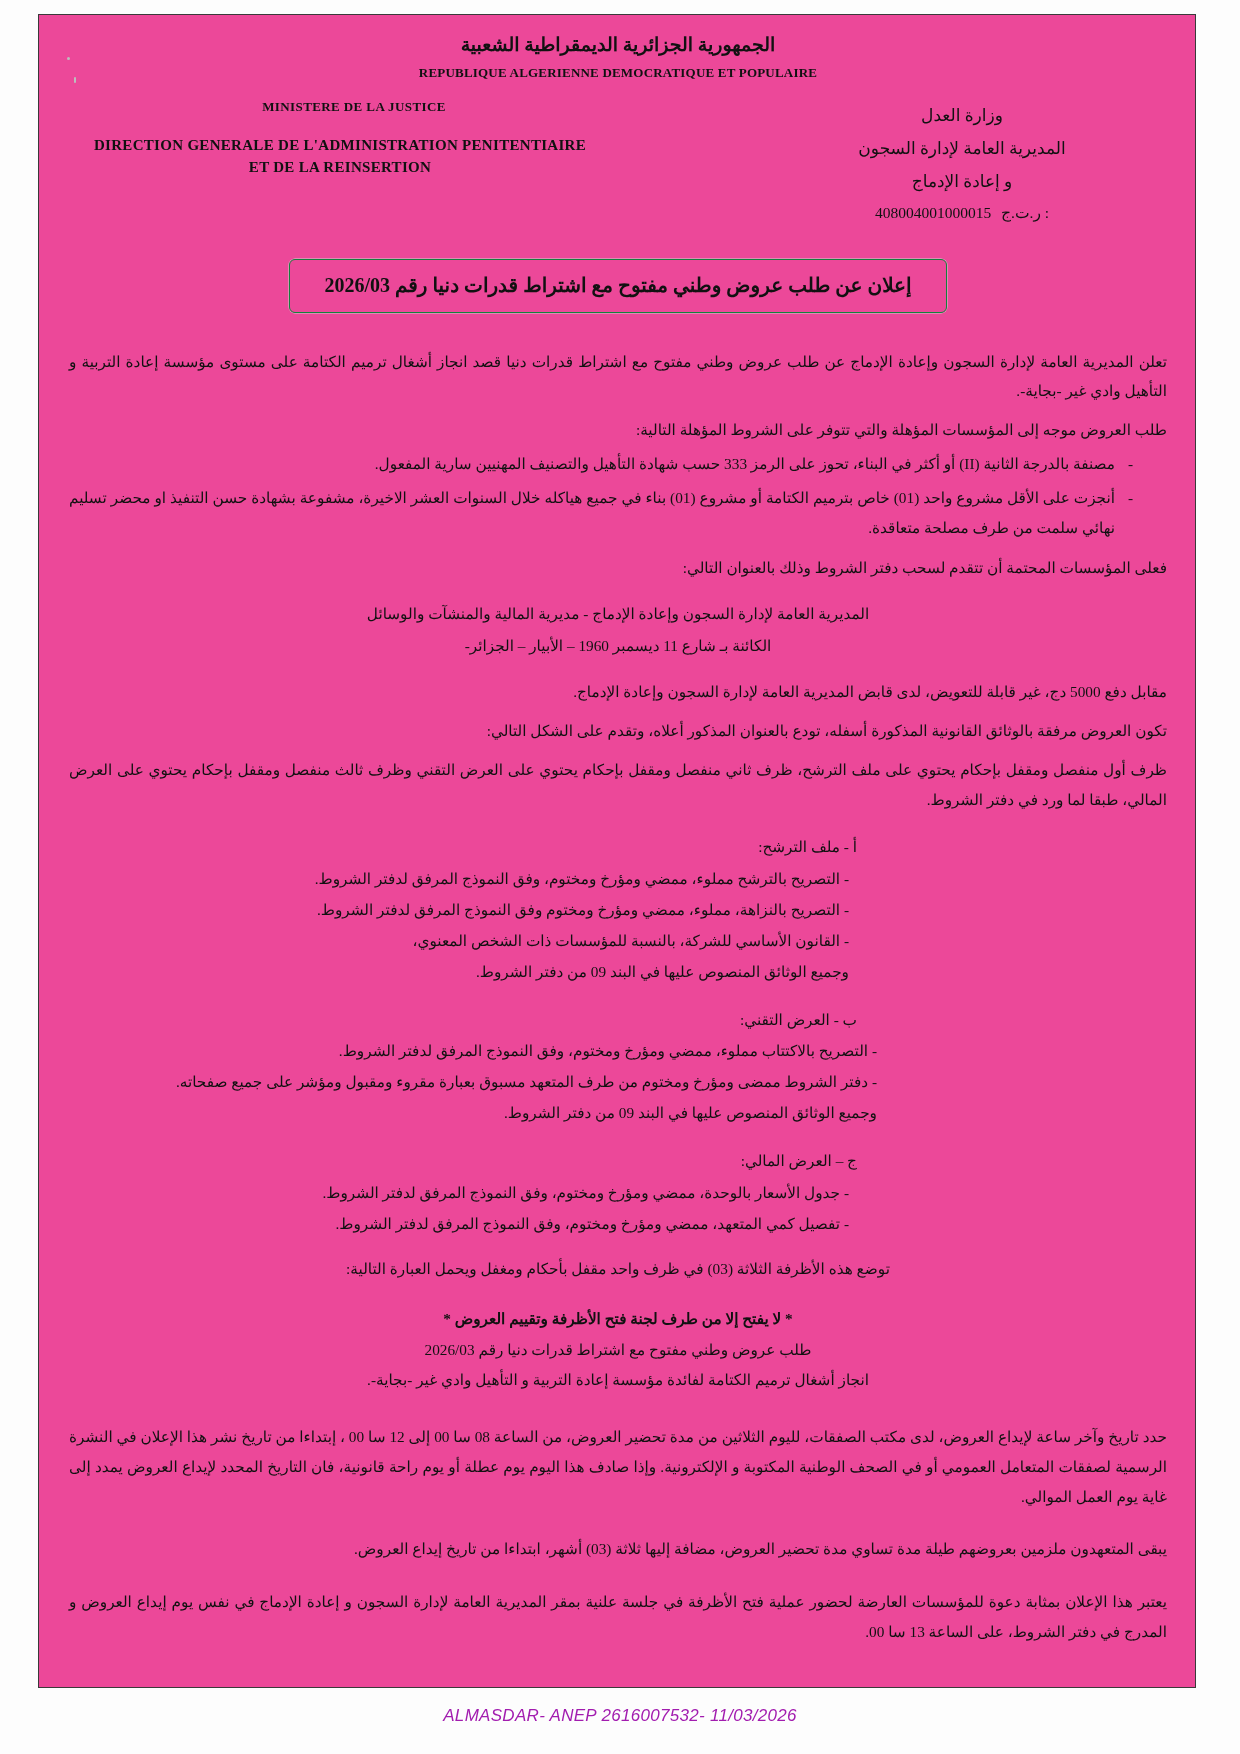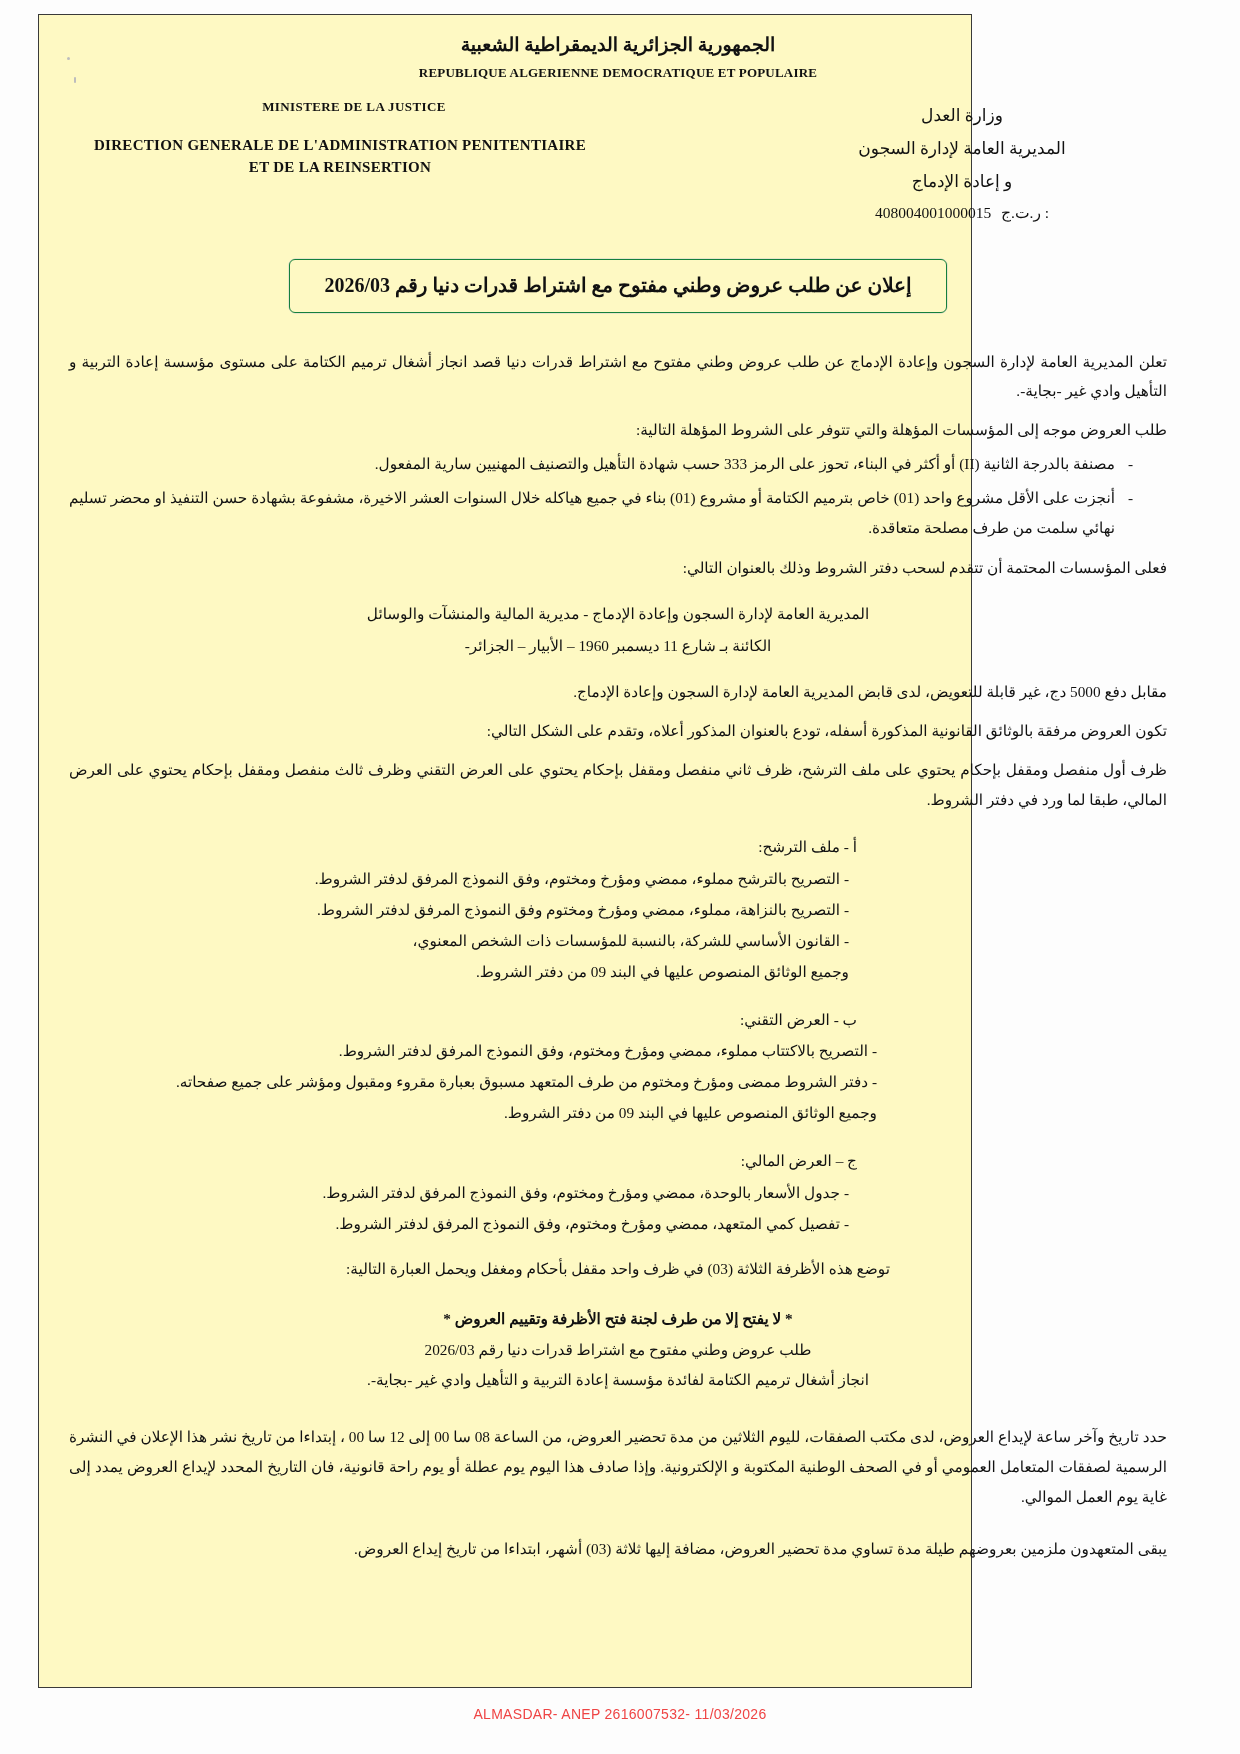--- a/index.html
+++ b/index.html
@@ -19,24 +19,24 @@
     position: absolute;
     left: 0; top: 0;
     width: 1240px;
     height: 1754px;
     background: #fdfdfd;
   }
   .sheet {
     position: absolute;
     left: 38px;
     top: 14px;
-    width: 934px;
+    width: 1158px;
     height: 1674px;
     border: 1px solid #3a3a3a;
-    background: #fef9c3;
+    background: #ec4899;
     box-sizing: border-box;
   }
   .inner {
     position: absolute;
     left: 30px;
     top: 18px;
     width: 1098px;
     box-sizing: border-box;
   }
   
@@ -177,23 +177,24 @@
   .emph-block .ln1 { font-weight: bold; }
   .gap-lg { height: 26px; }
   .gap-md { height: 14px; }
   .footer {
     position: absolute;
     left: 0;
     top: 1706px;
     width: 1240px;
     text-align: center;
     font-family: "Liberation Sans", sans-serif;
-    font-size: 14px;
-    color: #ef4444;
+    font-size: 17px;
+    color: #a21caf;
     letter-spacing: 0.3px;
+    font-style: italic;
   }
   .speck {
     position: absolute;
     width: 3px; height: 3px;
     background: #bdbdbd;
     border-radius: 50%;
   }
 </style>
 </head>
 <body>
@@ -284,19 +285,20 @@
         <div class="gap-lg"></div>
 
         <p class="p">حدد تاريخ وآخر ساعة لإيداع العروض، لدى مكتب الصفقات، لليوم الثلاثين من مدة تحضير العروض، من الساعة 08 سا 00 إلى  12  سا  00 ، إبتداءا من تاريخ نشر هذا الإعلان في النشرة الرسمية لصفقات المتعامل العمومي أو في الصحف الوطنية المكتوبة و الإلكترونية. وإذا صادف هذا اليوم يوم عطلة أو يوم راحة قانونية، فان التاريخ المحدد لإيداع العروض يمدد إلى غاية يوم العمل الموالي.</p>
 
         <div class="gap-md"></div>
 
         <p class="p">يبقى المتعهدون ملزمين بعروضهم طيلة مدة تساوي مدة تحضير العروض، مضافة إليها ثلاثة (03) أشهر، ابتداءا من تاريخ إيداع العروض.</p>
 
         <div class="gap-md"></div>
 
+        <p class="p">يعتبر هذا الإعلان بمثابة دعوة للمؤسسات العارضة لحضور عملية فتح الأظرفة في جلسة علنية بمقر المديرية العامة لإدارة السجون و إعادة الإدماج في نفس يوم إيداع العروض و المدرج في دفتر الشروط، على الساعة  13 سا 00.</p>
 
       </div>
     </div>
   </div>
 
   <div class="footer">ALMASDAR- ANEP 2616007532- 11/03/2026</div>
 </div>
 
 </body></html>

